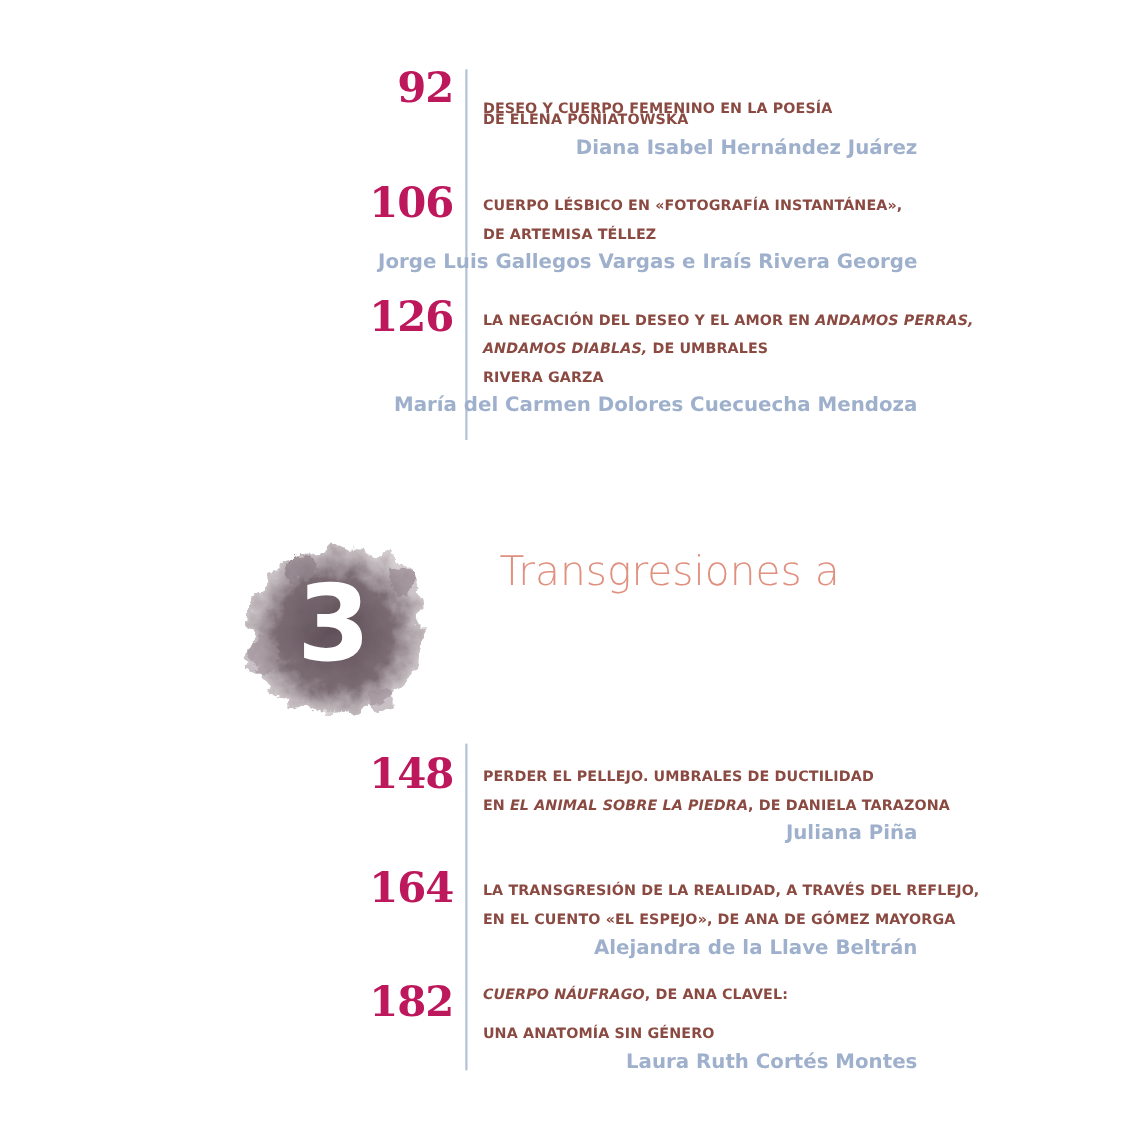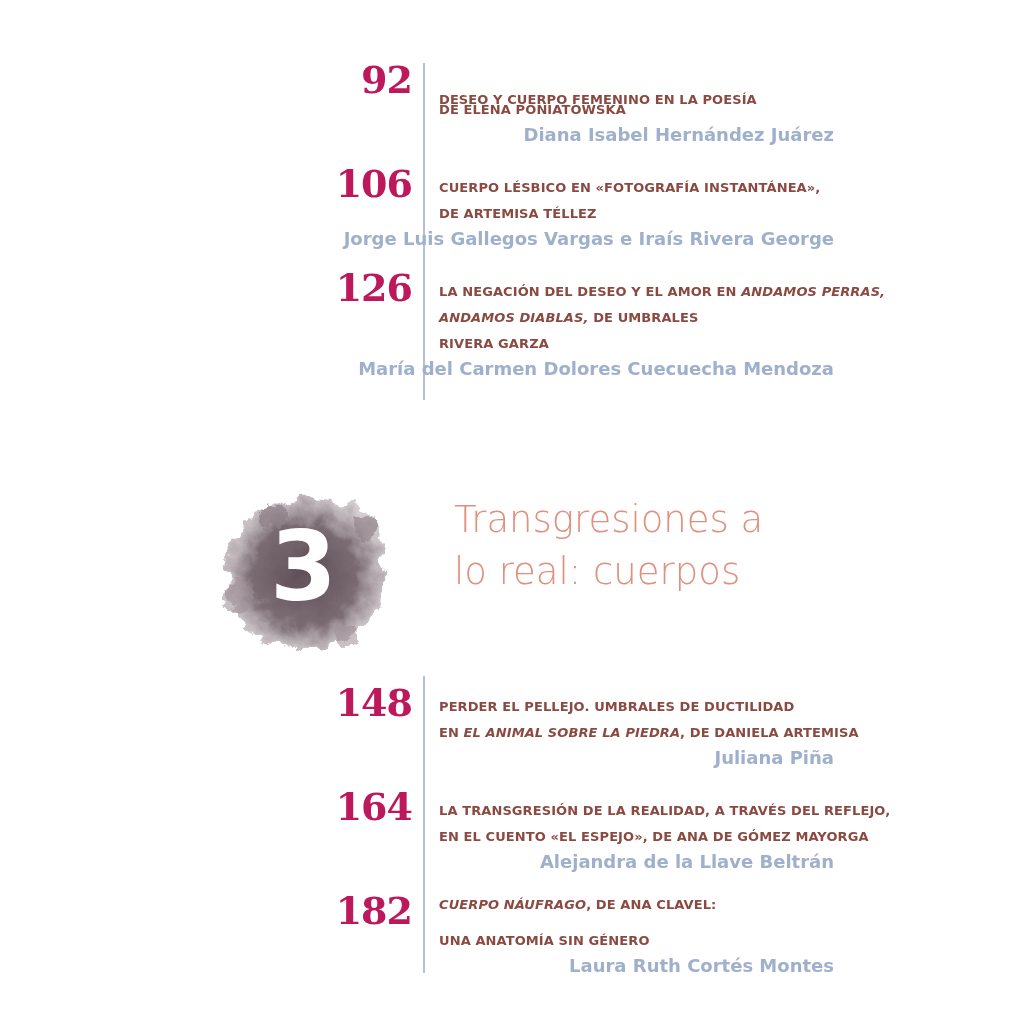--- a/index.html
+++ b/index.html
@@ -59,27 +59,26 @@
     <path d="M40 25 C70 5 120 10 150 20 C172 45 170 90 165 120 C150 150 110 165 70 160 C35 152 15 130 12 95 C10 60 20 40 40 25 Z" fill="url(#blot)"></path>
     <circle cx="60" cy="30" r="14" fill="#8d7f86" opacity="0.7"></circle>
     <circle cx="150" cy="40" r="12" fill="#8d7f86" opacity="0.6"></circle>
     <circle cx="25" cy="110" r="16" fill="#9a8d93" opacity="0.55"></circle>
     <circle cx="130" cy="150" r="12" fill="#9a8d93" opacity="0.55"></circle>
   </g>
 </svg>
 <div class="chapter-num">3</div>
 <div class="chapter-title">
   <div>Transgresiones a</div>
-  <div>lo real: cuerpos</div>
 </div>
 
 <div class="entry" style="top:687px;">
   <div class="page-num">148</div>
   <div class="title-line" style="top:12px;">PERDER EL PELLEJO. UMBRALES DE DUCTILIDAD</div>
-  <div class="title-line" style="top:38px;"><span>EN </span><i>EL ANIMAL SOBRE LA PIEDRA</i><span>, DE DANIELA ARTEMISA</span></div>
+  <div class="title-line" style="top:38px;"><span>EN </span><i>EL ANIMAL SOBRE LA PIEDRA</i><span>, DE DANIELA TARAZONA</span></div>
   <div class="author" style="top:62px;">Juliana Piña</div>
 </div>
 
 <div class="entry" style="top:791px;">
   <div class="page-num">164</div>
   <div class="title-line" style="top:12px;">LA TRANSGRESIÓN DE LA REALIDAD, A TRAVÉS DEL REFLEJO,</div>
   <div class="title-line" style="top:38px;">EN EL CUENTO «EL ESPEJO», DE ANA DE GÓMEZ MAYORGA</div>
   <div class="author" style="top:62px;">Alejandra de la Llave Beltrán</div>
 </div>
 

